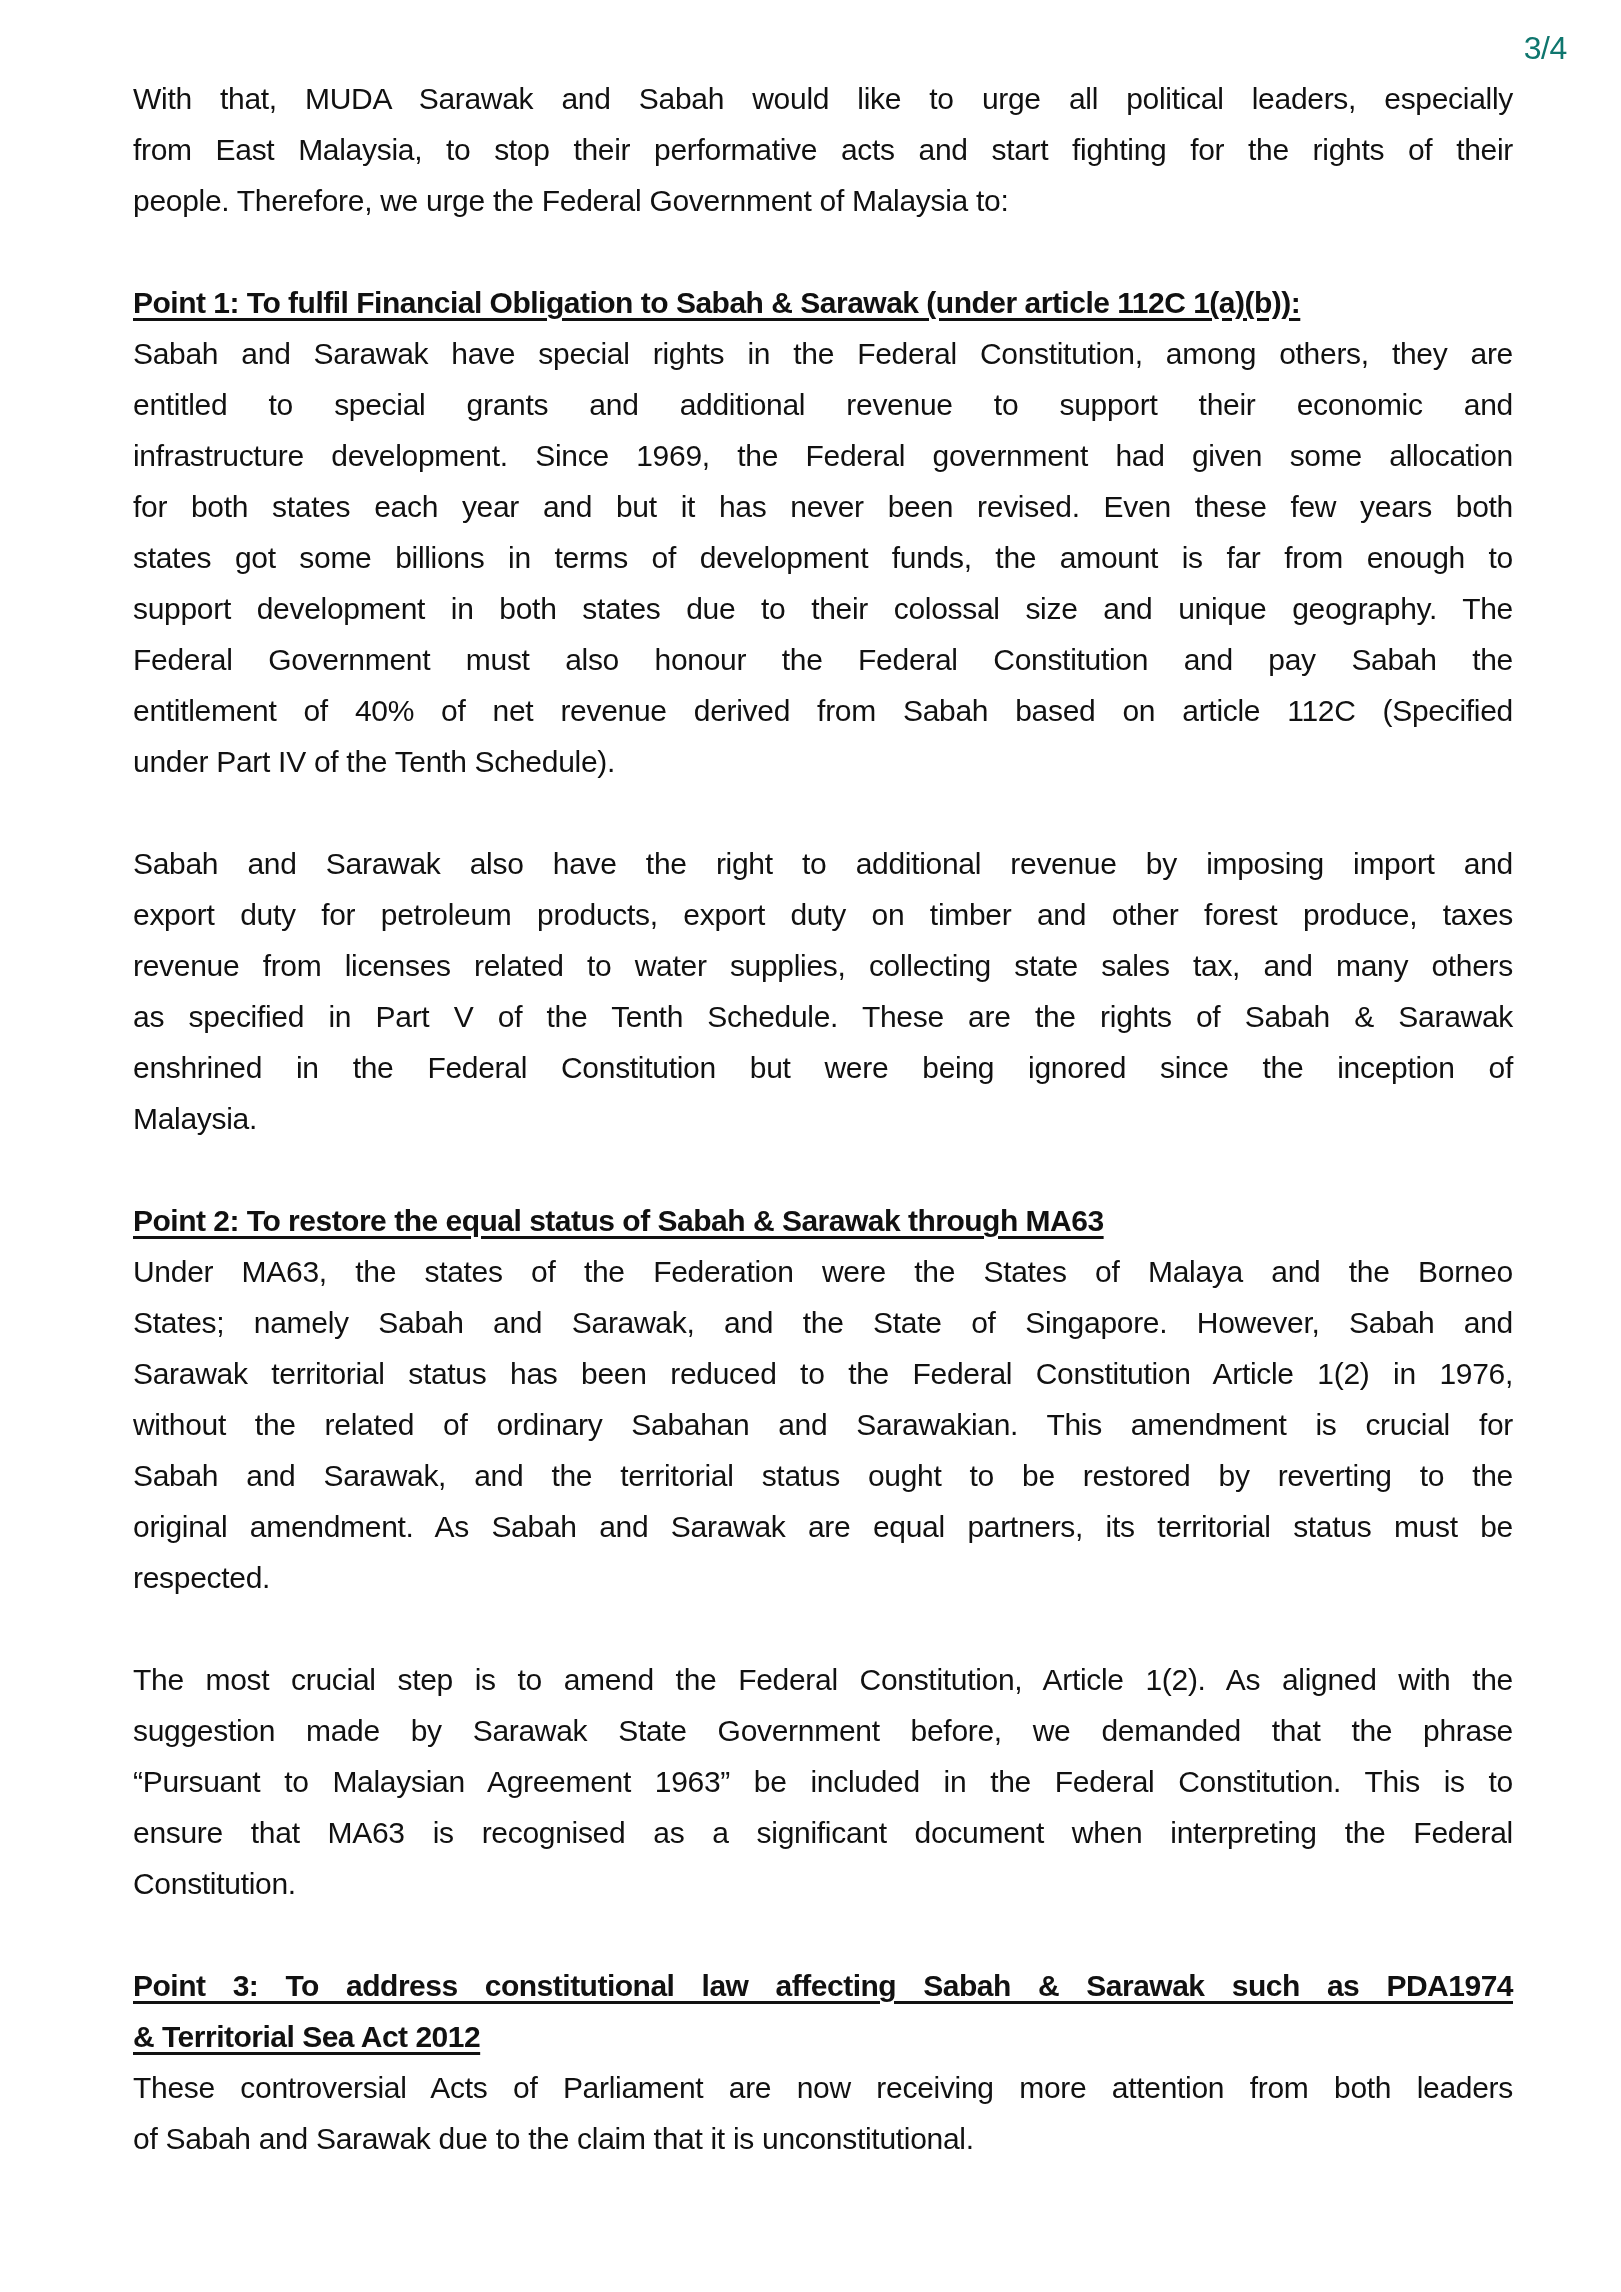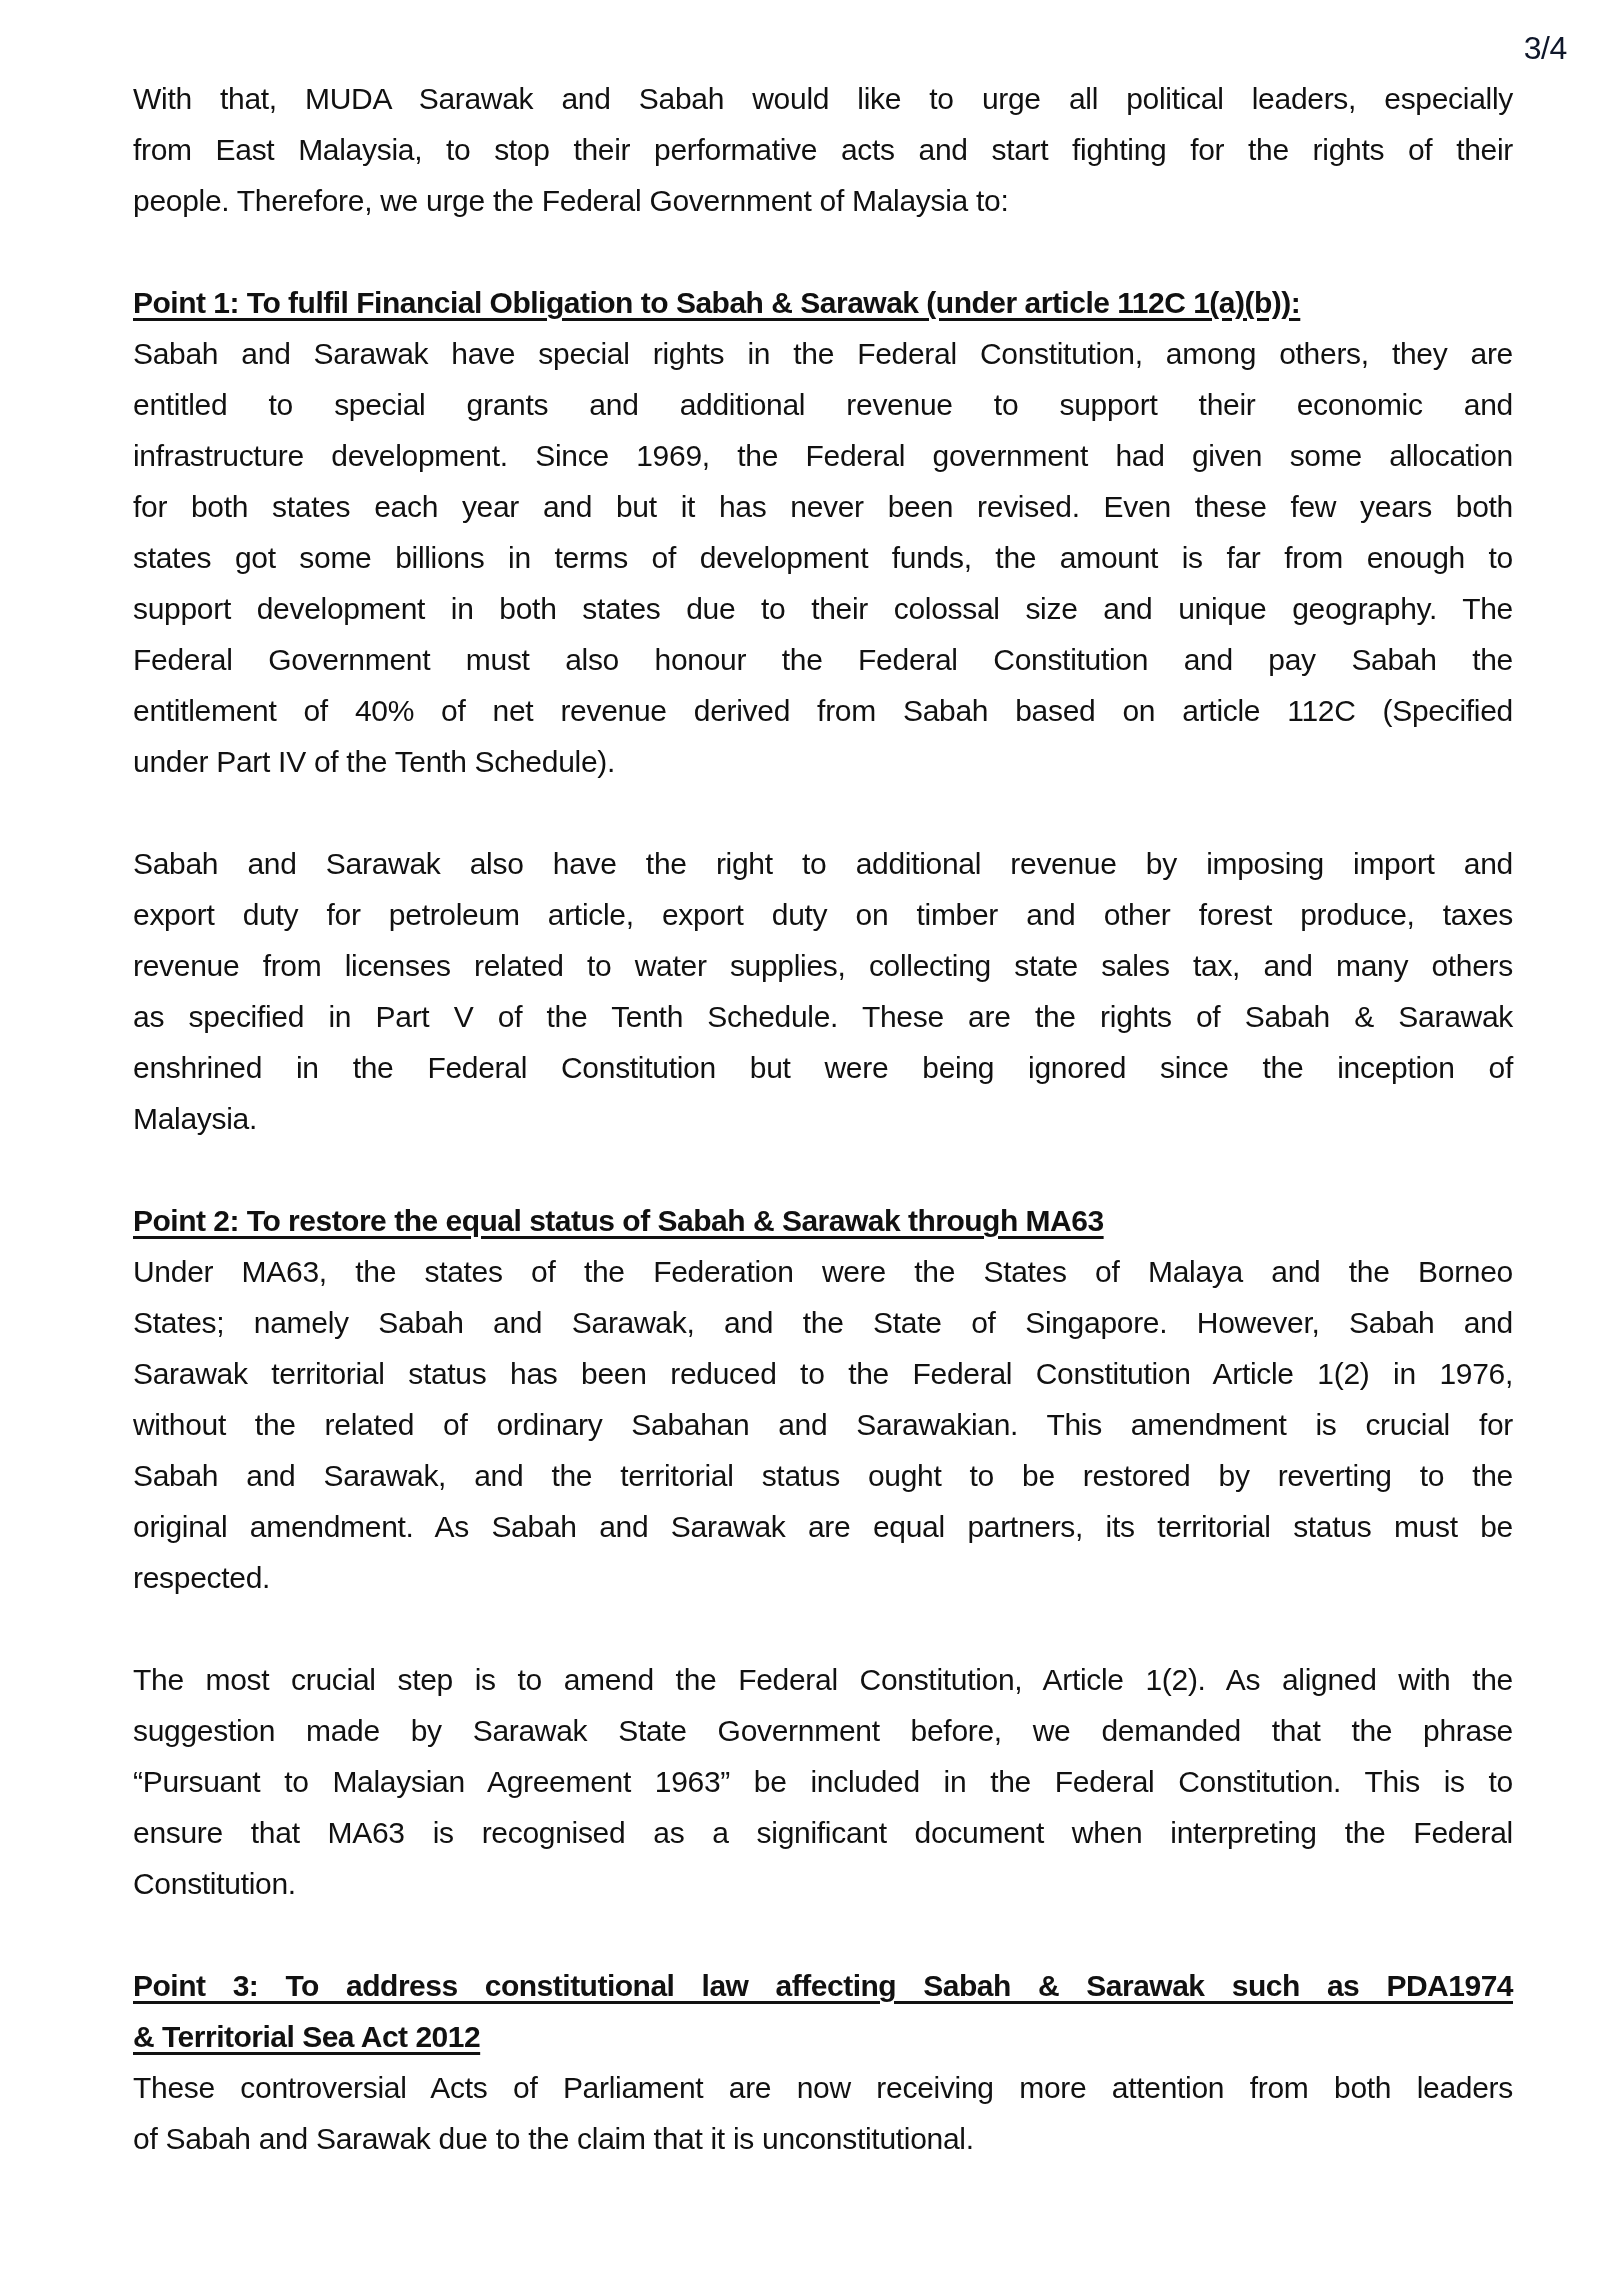--- a/index.html
+++ b/index.html
@@ -3,21 +3,21 @@
 <meta charset="utf-8">
 <style>
   html, body { margin: 0; padding: 0; background: #ffffff; }
   body {
     width: 1621px; height: 2293px; position: relative; overflow: hidden;
     color: #111111;
     font-family: "Liberation Sans", "DejaVu Sans", sans-serif;
   }
   .page-number {
     position: absolute; top: 30px; right: 54px;
-    font-size: 32px; color: #0f172a; letter-spacing: -0.4px;
+    font-size: 32px; color: #0f766e; letter-spacing: -0.4px;
   }
   .content {
     position: absolute; left: 116px; top: 73px; width: 1397px;
   }
   .line {
     display: block; height: 51px; line-height: 51px;
     font-size: 30px; white-space: nowrap;
     text-align: justify; text-align-last: justify;
     letter-spacing: -0.3px;
     transform-origin: left center;
@@ -57,21 +57,21 @@
     <span class="line">states got some billions in terms of development funds, the amount is far from enough to</span>
     <span class="line">support development in both states due to their colossal size and unique geography. The</span>
     <span class="line">Federal Government must also honour the Federal Constitution and pay Sabah the</span>
     <span class="line">entitlement of 40% of net revenue derived from Sabah based on article 112C (Specified</span>
     <span class="line last">under Part IV of the Tenth Schedule).</span>
   </div>
   <div class="gap"></div>
 
   <div class="para">
     <span class="line">Sabah and Sarawak also have the right to additional revenue by imposing import and</span>
-    <span class="line">export duty for petroleum article, export duty on timber and other forest produce, taxes</span>
+    <span class="line">export duty for petroleum products, export duty on timber and other forest produce, taxes</span>
     <span class="line">revenue from licenses related to water supplies, collecting state sales tax, and many others</span>
     <span class="line">as specified in Part V of the Tenth Schedule. These are the rights of Sabah &amp; Sarawak</span>
     <span class="line">enshrined in the Federal Constitution but were being ignored since the inception of</span>
     <span class="line last">Malaysia.</span>
   </div>
   <div class="gap"></div>
 
   <div class="heading">
     <span class="line last">Point 2: To restore the equal status of Sabah &amp; Sarawak through MA63</span>
   </div>

